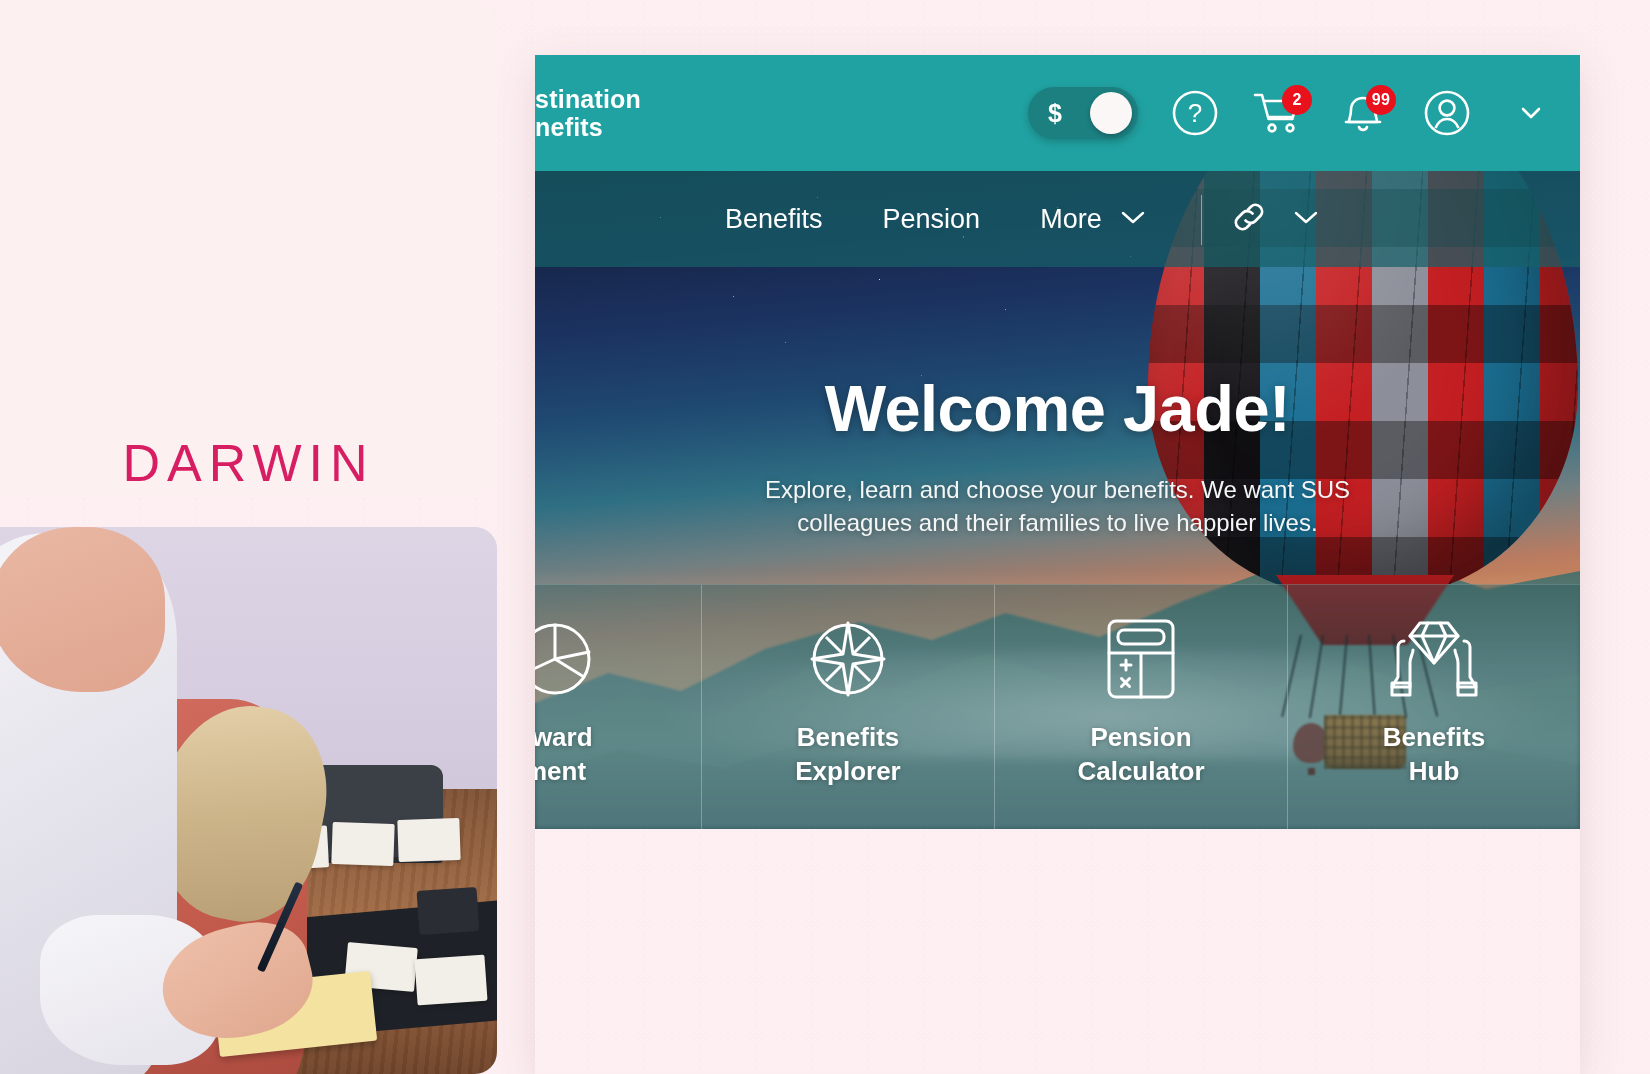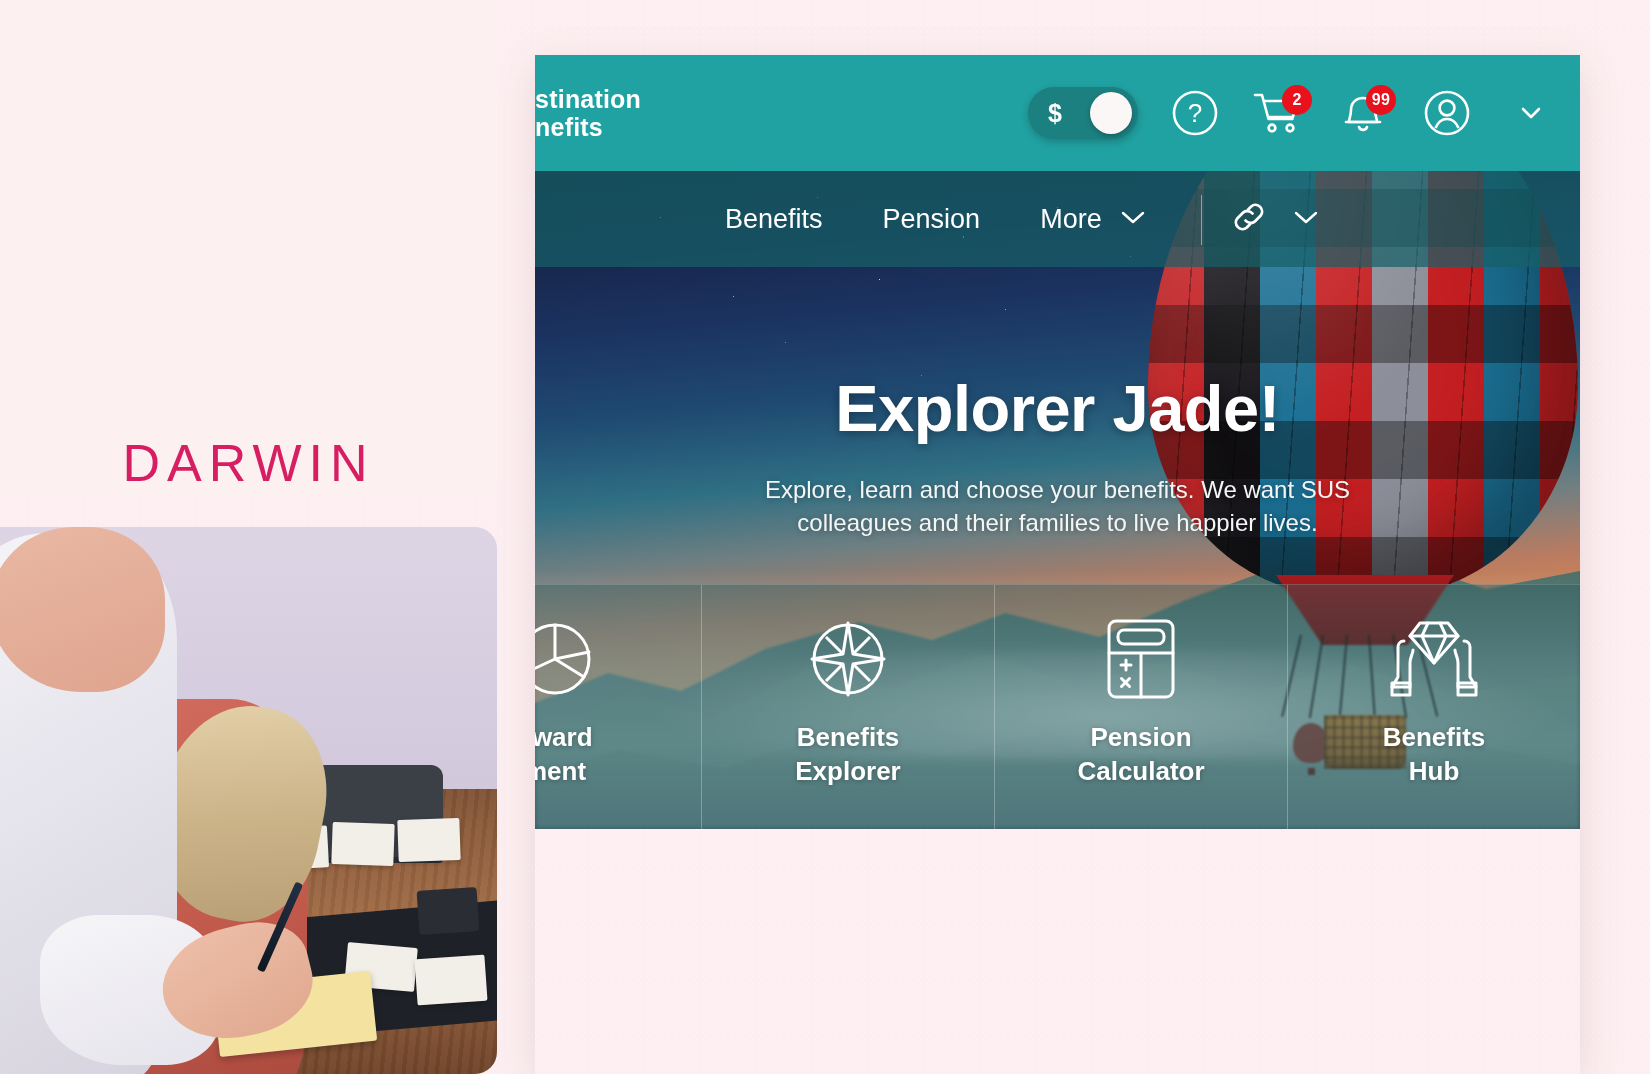--- a/index.html
+++ b/index.html
@@ -410,21 +410,21 @@
           </span>
           <span>
             <svg width="30" height="22" viewBox="0 0 30 22" fill="none" stroke="#fff" stroke-width="2.4" stroke-linecap="round" stroke-linejoin="round">
               <path d="M5 7l10 9 10-9"></path>
             </svg>
           </span>
         </div>
       </div>
 
       <div id="hero-copy">
-        <h1 id="hero-title">Explorer Jade!</h1>
+        <h1 id="hero-title">Welcome Jade!</h1>
         <p id="hero-sub">Explore, learn and choose your benefits. We want SUS colleagues and their families to live happier lives.</p>
       </div>
 
       <div id="tiles">
 
         <div class="tile" id="tile-0">
           <div class="ticon">
             <svg width="92" height="92" viewBox="0 0 92 92" fill="none" stroke="#fff" stroke-width="3" stroke-linecap="round">
               <circle cx="46" cy="46" r="34"></circle>
               <path d="M46 12v34"></path>

